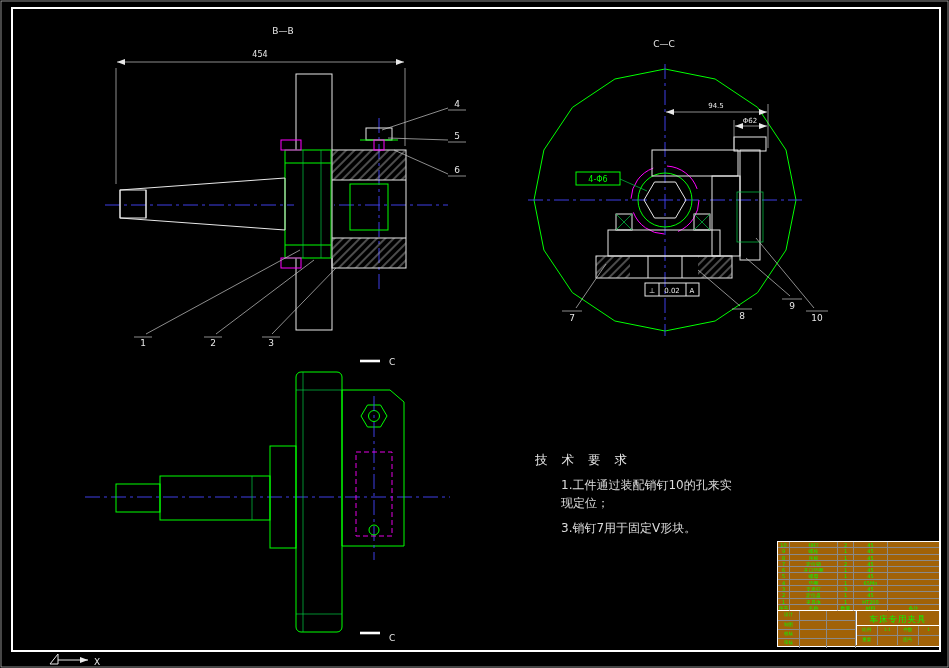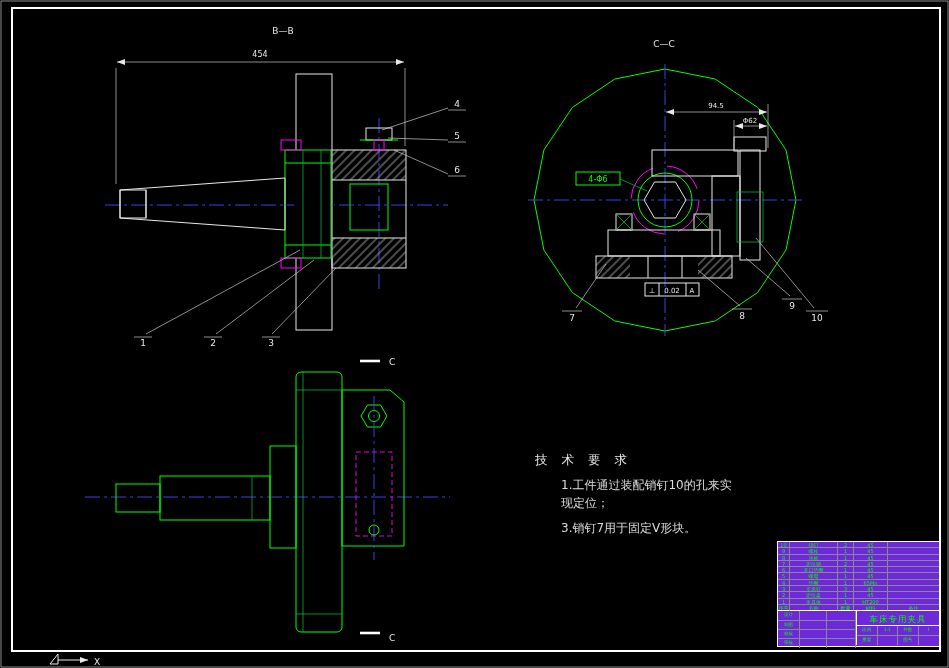--- a/index.html
+++ b/index.html
@@ -18,21 +18,21 @@
   .cut{stroke:#ffffff;stroke-width:2.6;fill:none;}
   svg text{fill:#e8e8e8;font-family:"DejaVu Sans",sans-serif;}
   .t7{font-size:7px;} .t8{font-size:8px;} .t9{font-size:9px;}
   .mid{text-anchor:middle;} .gtx{fill:#00ff00;}
   
   .techreq{position:absolute;left:535px;top:452px;width:208px;color:#e8e8e8;}
   .techreq h3{margin:0;font-size:12.5px;font-weight:normal;letter-spacing:5px;}
   .techreq p{margin:7px 0 0 26px;font-size:12px;line-height:1.5;color:#dcdcdc;}
   
   .tblock{position:absolute;left:777px;top:541px;width:163px;height:106px;
-          border:1px solid #fff;box-sizing:border-box;background:#6d28d9;color:#00ff00;}
+          border:1px solid #fff;box-sizing:border-box;background:#a16207;color:#00ff00;}
   .prow{display:grid;grid-template-columns:12px 48px 16px 34px 1fr;height:6.3px;
         line-height:6.4px;font-size:5px;}
   .prow span{border-right:1px solid #8a8a8a;border-bottom:1px solid #8a8a8a;
              text-align:center;overflow:hidden;white-space:nowrap;}
   .prow span:last-child{border-right:none;}
   .prow.hdr span{border-bottom:1px solid #fff;}
   .tbot{display:flex;height:34px;}
   .tleft{width:78px;border-right:1px solid #fff;display:flex;flex-direction:column;}
   .srow{display:grid;grid-template-columns:22px 27px 1fr;flex:1;font-size:4.5px;line-height:8.4px;}
   .srow span{border-right:1px solid #8a8a8a;border-bottom:1px solid #8a8a8a;

